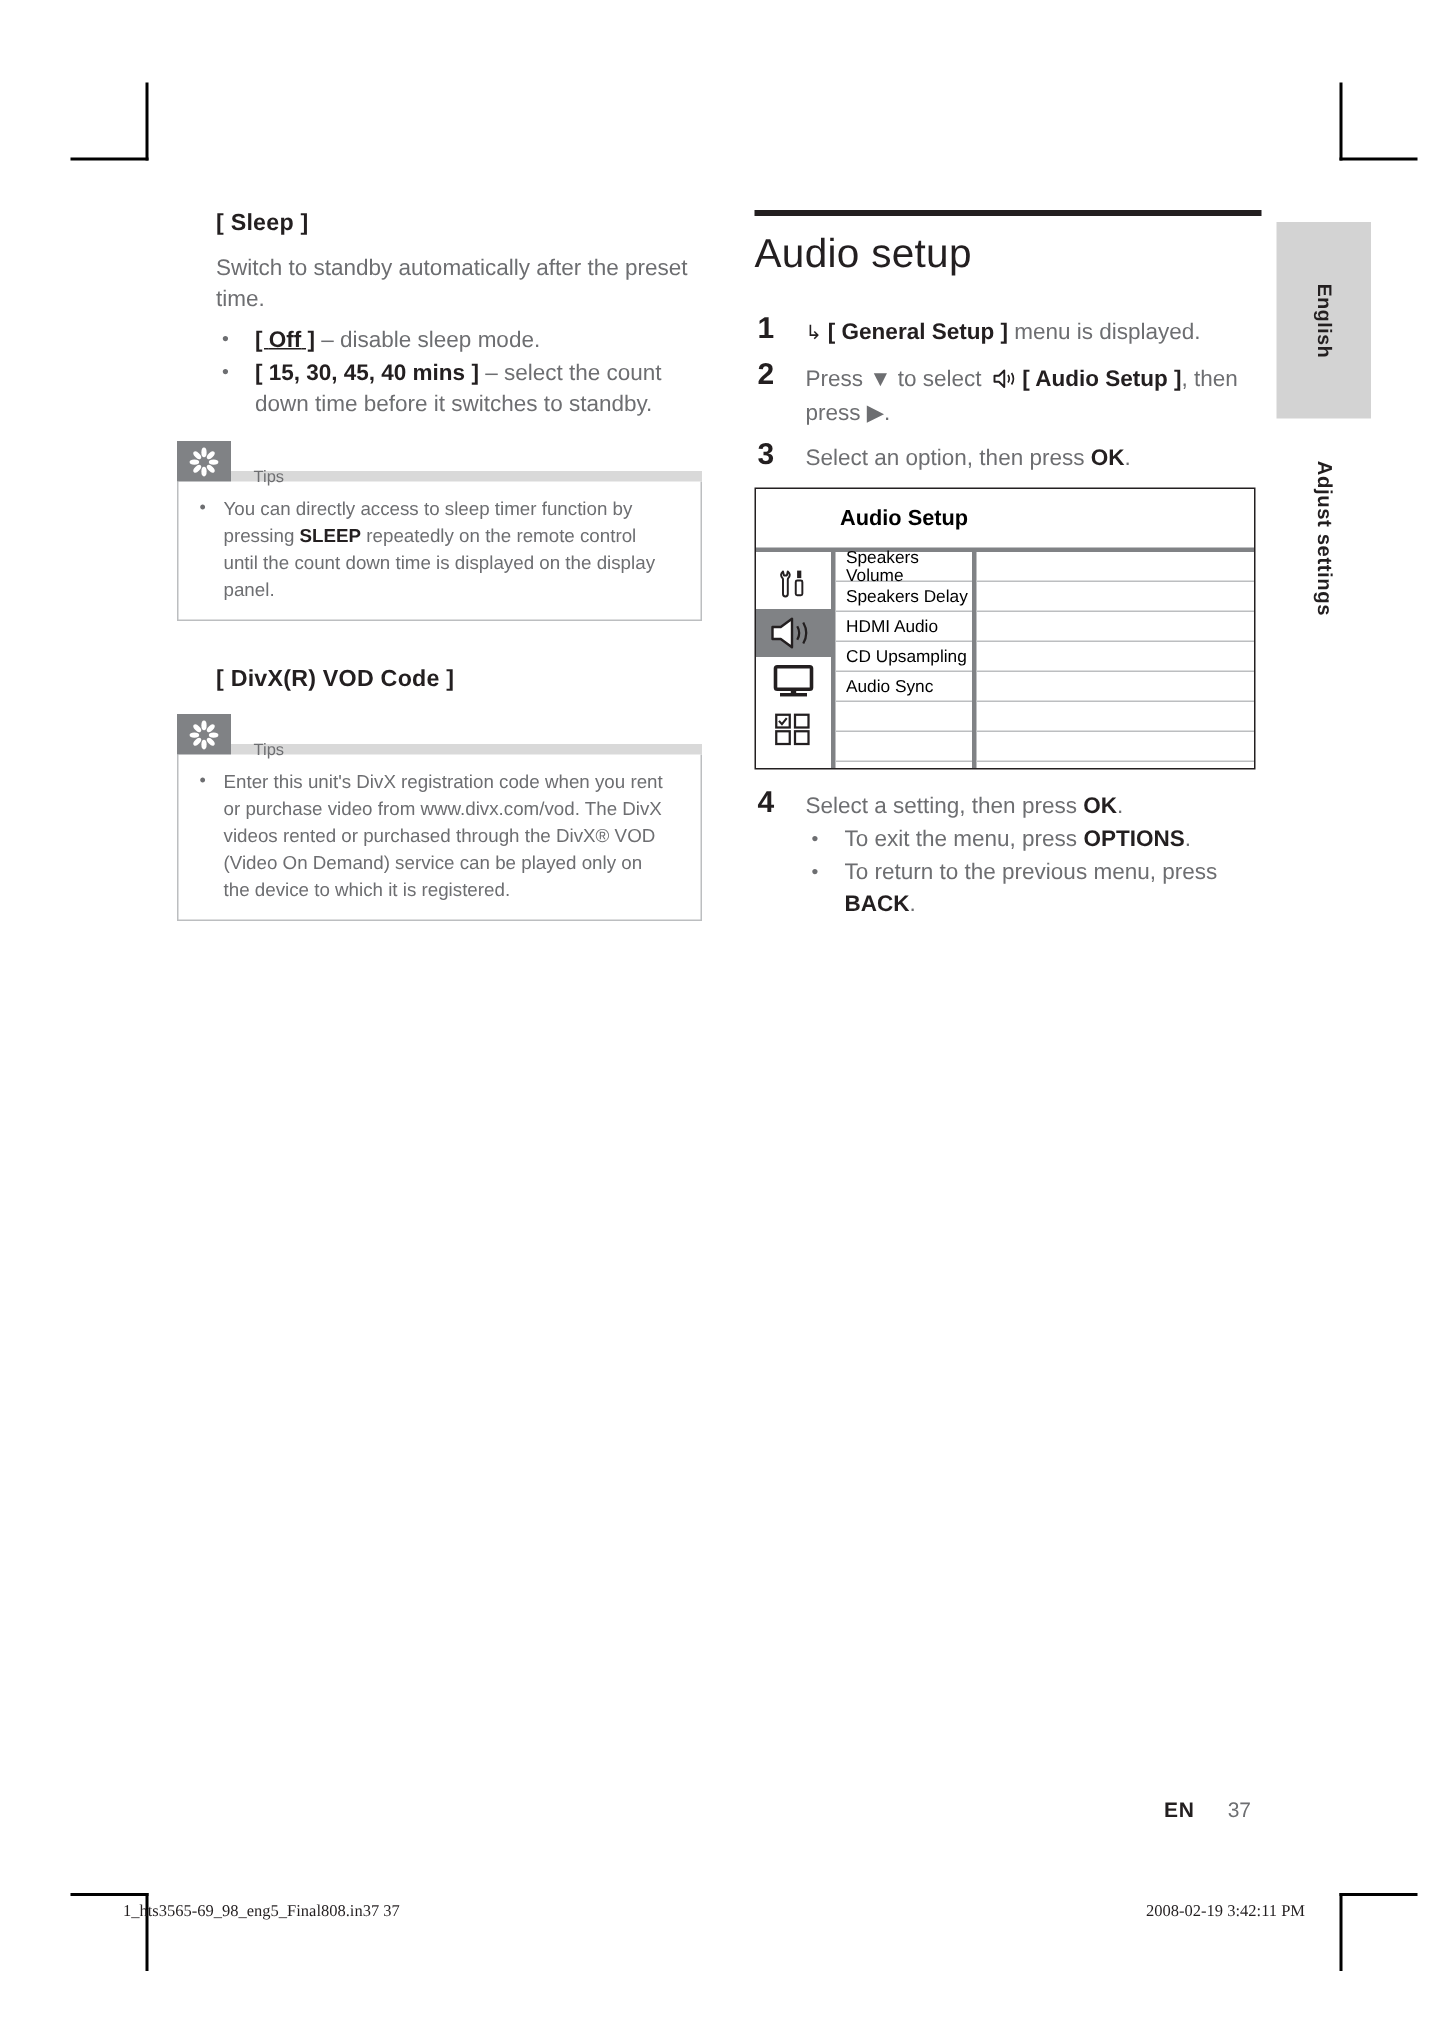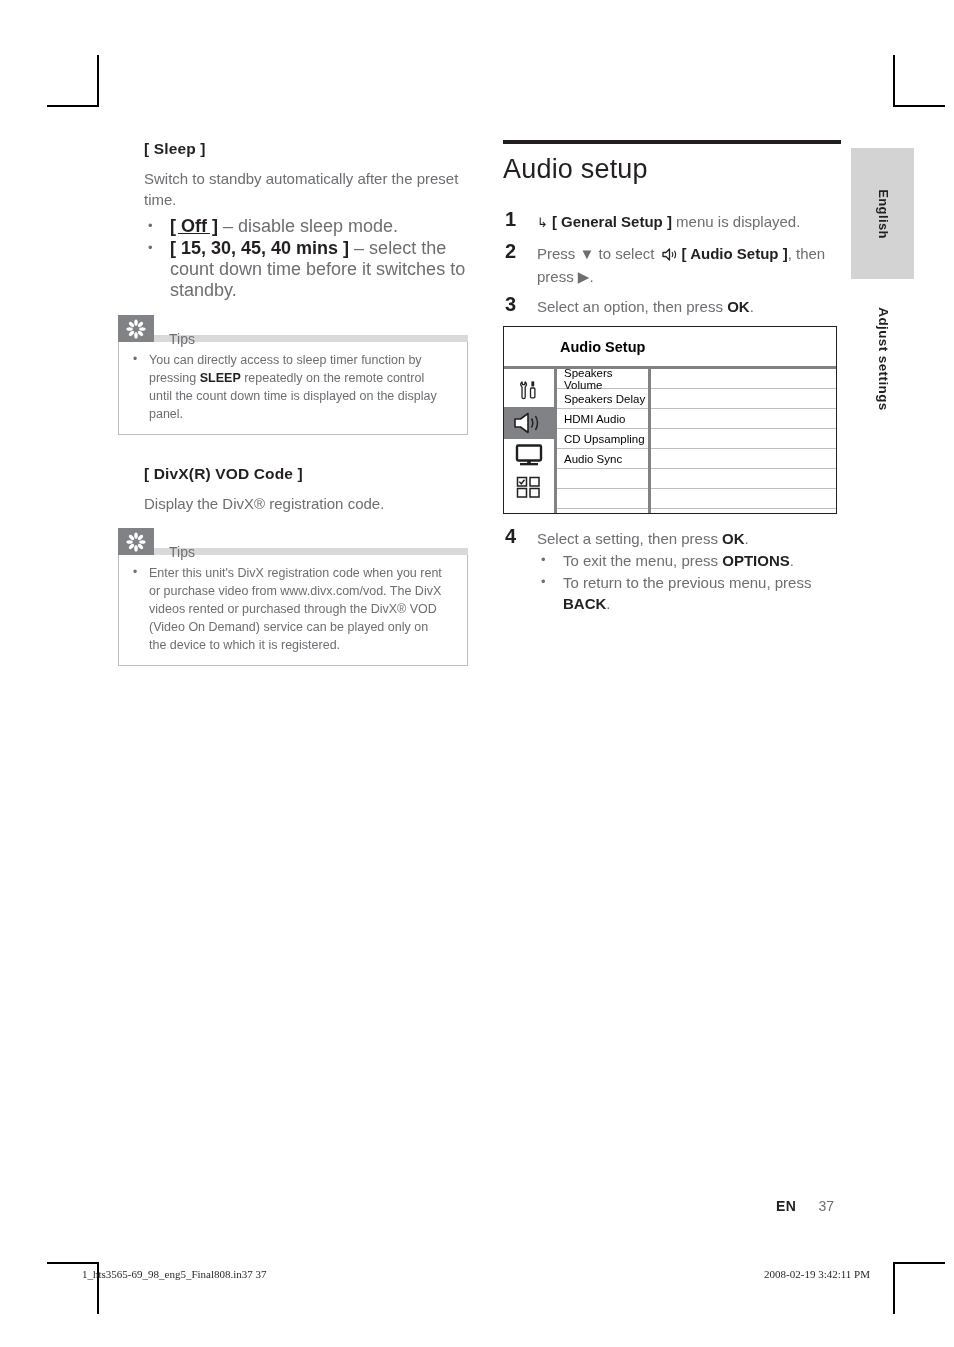--- a/index.html
+++ b/index.html
@@ -92,21 +92,21 @@
     margin: 0 0 6px 26px;
   }
 
   ul.bul {
     list-style: none;
     margin: 0 0 0 26px;
     padding: 0;
   }
   ul.bul > li {
     position: relative;
-    font-size: 18px;
+    font-size: 15px;
     color: #6d6e71;
     line-height: 21px;
     padding-left: 26px;
     margin-bottom: 1px;
   }
   ul.bul > li::before {
     content: "\2022";
     position: absolute;
     left: 4px; top: -1px;
     color: #6d6e71;
@@ -127,21 +127,21 @@
     background: #808285;
     display: flex; align-items: center; justify-content: center;
     flex: 0 0 auto;
   }
   .tips-icon svg { display: block; }
   .tips-label {
     flex: 1 1 auto;
     background: #d9d9d9;
     display: flex; align-items: center;
     padding-left: 15px;
-    font-size: 14px;
+    font-size: 11px;
     color: #6d6e71;
     margin-top: 20px;
   }
   .tips-body {
     border: 1px solid #bcbec0;
     border-top: none;
     padding: 9px 24px 11px 8px;
   }
   .tips-body ul {
     list-style: none; margin: 0; padding: 0;
@@ -352,21 +352,20 @@
       <div class="tips-body">
         <ul>
           <li><span>You can directly access to sleep timer function by pressing </span><b>SLEEP</b><span> repeatedly on the remote control until the count down time is displayed on the display panel.</span></li>
         </ul>
       </div>
     </div>
 
     <div style="height:30px"></div>
 
     <h2 class="sub-head">[ DivX(R) VOD Code ]</h2>
-    <p class="body-p">Display the DivX® registration code.</p>
 
     <div class="tips">
       <div class="tips-head">
         <div class="tips-icon">
           <svg width="20" height="20" viewBox="0 0 20 20" aria-hidden="true">
             <g fill="#ffffff">
               <ellipse cx="10" cy="3.6" rx="1.75" ry="3.2"></ellipse>
               <ellipse cx="10" cy="16.4" rx="1.75" ry="3.2"></ellipse>
               <ellipse cx="3.6" cy="10" rx="3.2" ry="1.75"></ellipse>
               <ellipse cx="16.4" cy="10" rx="3.2" ry="1.75"></ellipse>

